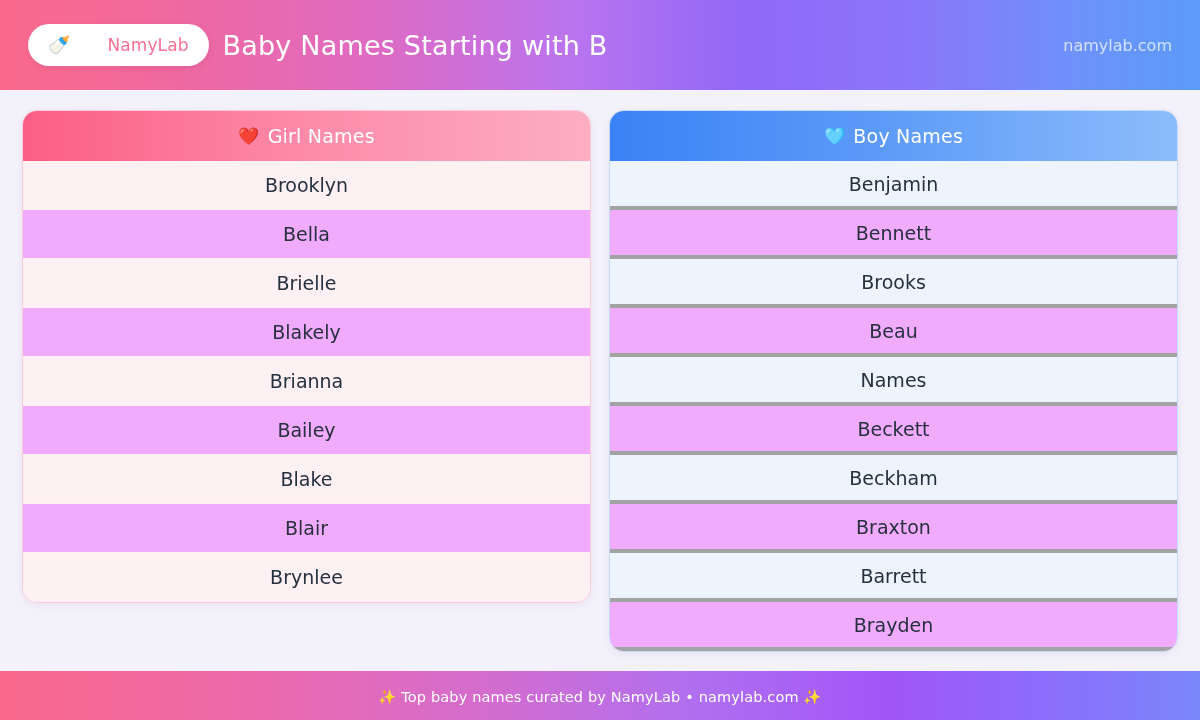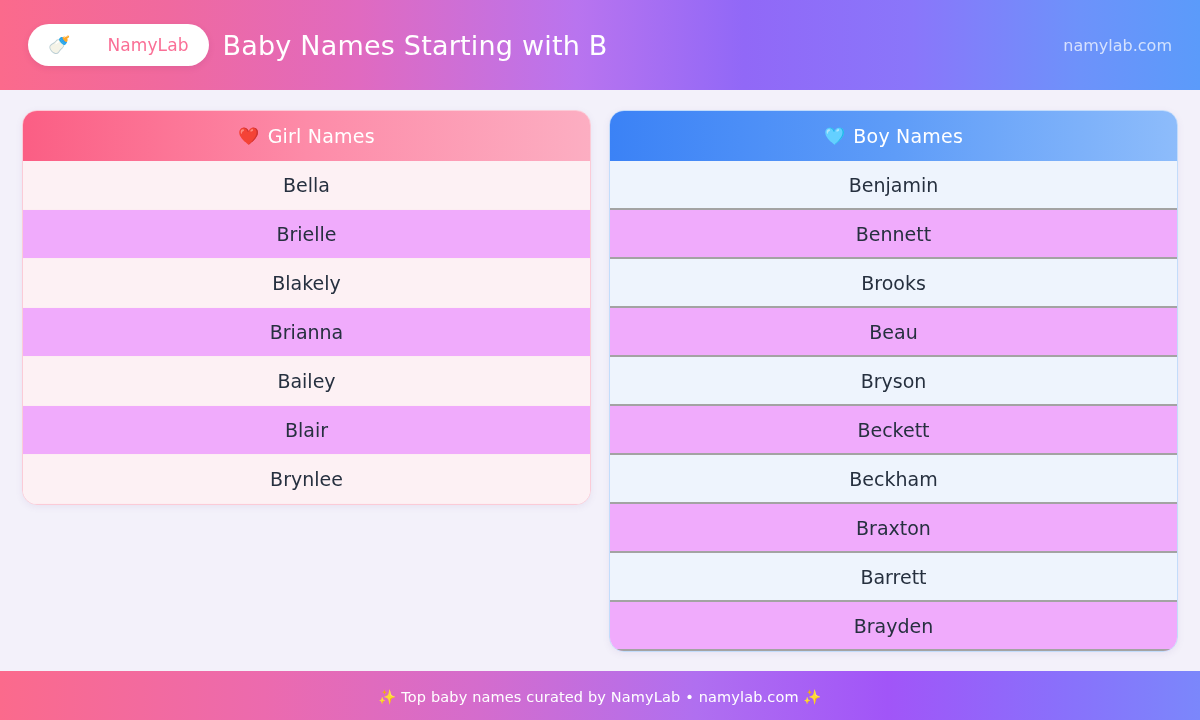--- a/index.html
+++ b/index.html
@@ -116,21 +116,21 @@
 
   .name-row {
     height:49px;
     display:flex; align-items:center; justify-content:center;
     font-size:19px;
     color:#26303f;
     background:#f0abfc;
     font-weight:400;
   }
   .card.girls .name-row { border-bottom:1px solid #fdeef2; }
-  .card.boys  .name-row { border-bottom:2px solid #a3a3a3; }
+  .card.boys  .name-row { border-bottom:4px solid #a3a3a3; }
   .card.girls .name-row:nth-child(odd) { background:#fdf1f4; }
   .card.boys  .name-row:nth-child(odd) { background:#eef4fd; }
   .name-row:last-child { border-bottom:none; }
 
   
   .footer {
     height:53px;
     flex:0 0 53px;
     display:flex; align-items:center; justify-content:center;
     color:#ffffff;
@@ -162,41 +162,43 @@
   </div>
 
   <div class="content">
 
     <div class="card girls">
       <div class="card-header">
         <span class="card-header-emoji">❤️</span>
         <span>Girl Names</span>
       </div>
       <div class="name-list">
+        <div class="name-row">Brooklyn</div>
         <div class="name-row">Bella</div>
         <div class="name-row">Brielle</div>
         <div class="name-row">Blakely</div>
         <div class="name-row">Brianna</div>
         <div class="name-row">Bailey</div>
+        <div class="name-row">Blake</div>
         <div class="name-row">Blair</div>
         <div class="name-row">Brynlee</div>
       </div>
     </div>
 
     <div class="card boys">
       <div class="card-header">
         <span class="card-header-emoji">🩵</span>
         <span>Boy Names</span>
       </div>
       <div class="name-list">
         <div class="name-row">Benjamin</div>
         <div class="name-row">Bennett</div>
         <div class="name-row">Brooks</div>
         <div class="name-row">Beau</div>
-        <div class="name-row">Bryson</div>
+        <div class="name-row">Names</div>
         <div class="name-row">Beckett</div>
         <div class="name-row">Beckham</div>
         <div class="name-row">Braxton</div>
         <div class="name-row">Barrett</div>
         <div class="name-row">Brayden</div>
       </div>
     </div>
 
   </div>
 

